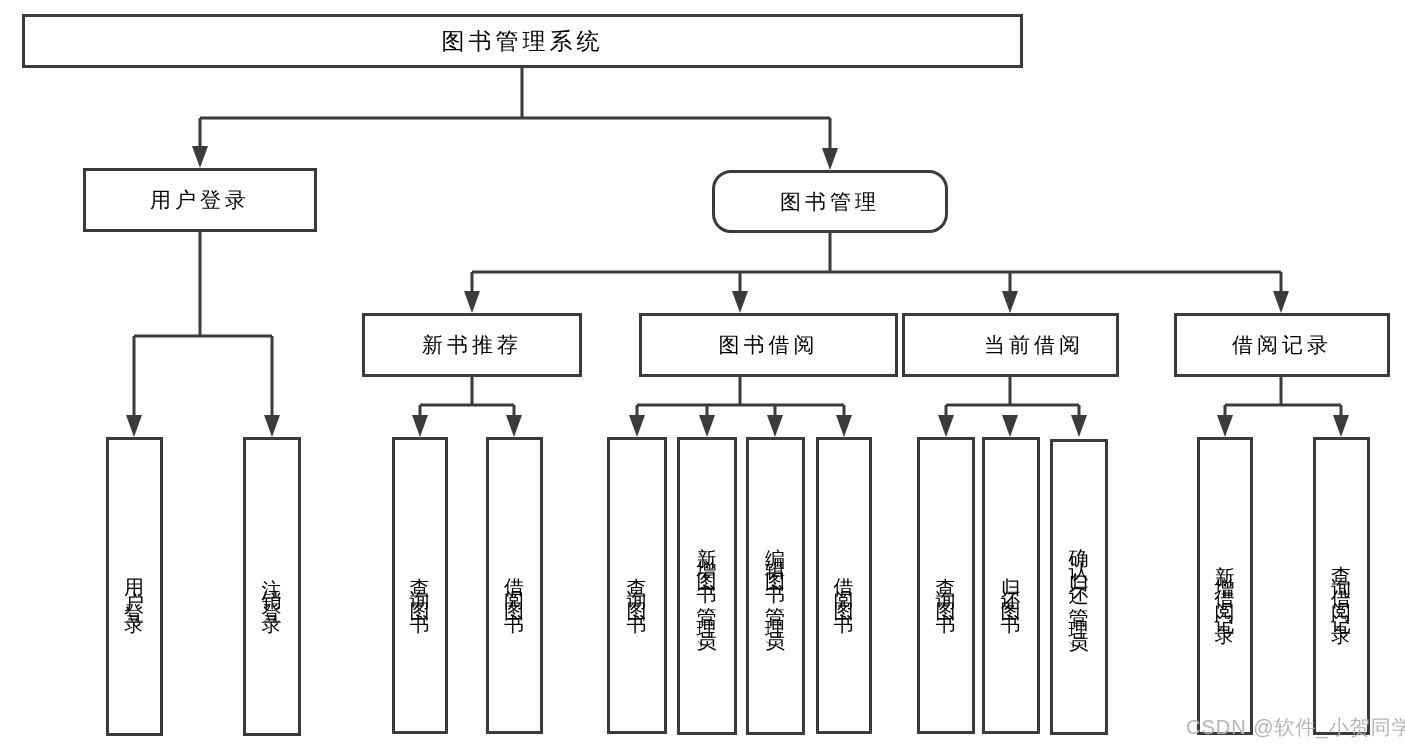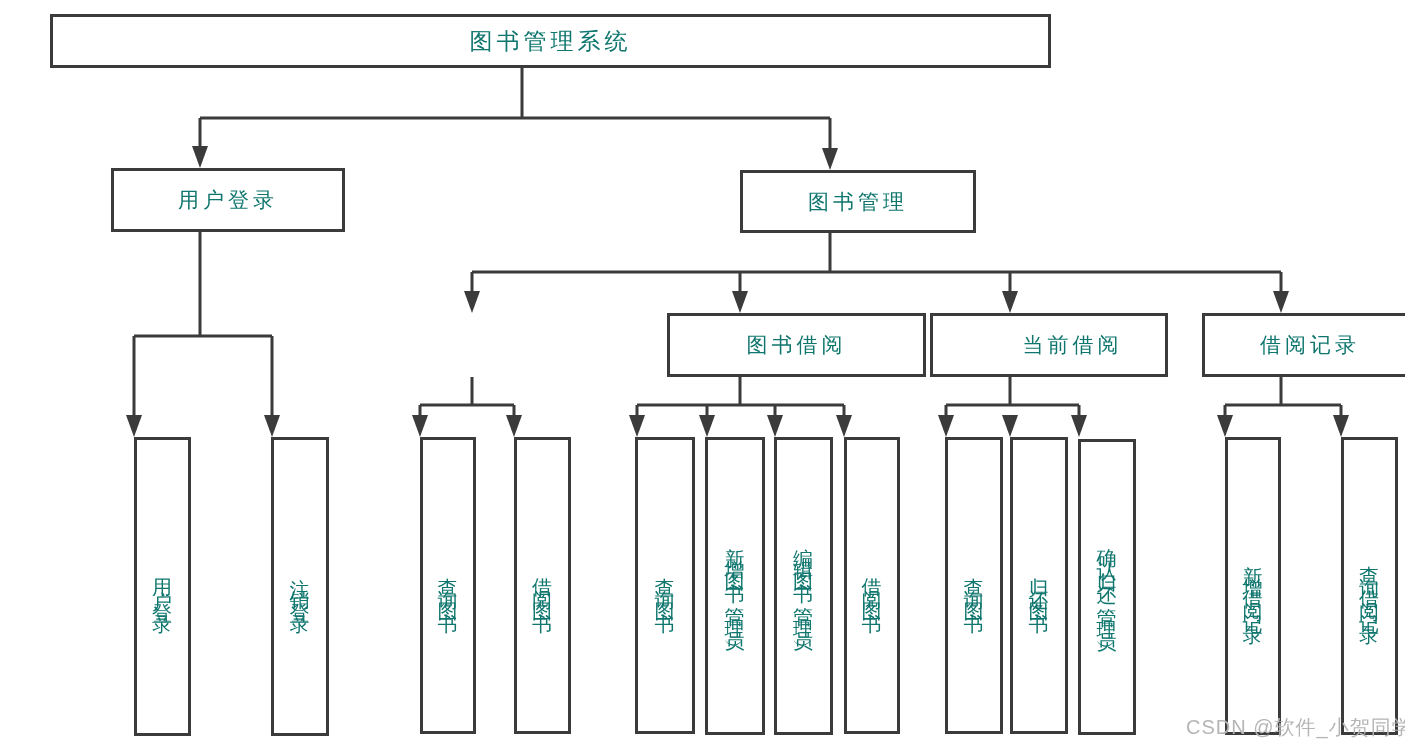--- a/index.html
+++ b/index.html
@@ -13,26 +13,25 @@
     width: 1405px;
     height: 747px;
     background: #ffffff;
     overflow: hidden;
   }
   .node {
     position: absolute;
     box-sizing: border-box;
     border: 3px solid #3b3b3b;
     background: #ffffff;
-    color: #0f766e;
+    color: #000000;
     display: flex;
     align-items: center;
     justify-content: center;
     text-align: center;
-    margin-left: 28px;
   }
   .root-node {
     font-size: 23px;
     letter-spacing: 4px;
     font-weight: 400;
   }
   .h-node {
     font-size: 21px;
     letter-spacing: 4px;
   }
@@ -106,24 +105,25 @@
     <polygon points="1071,415 1087,415 1079,437"></polygon>
 
     <path d="M1281,377 L1281,405 M1225,405 L1341,405 M1225,405 L1225,416 M1341,405 L1341,416"></path>
     <polygon points="1217,415 1233,415 1225,437"></polygon>
     <polygon points="1333,415 1349,415 1341,437"></polygon>
   </svg>
 
   <div class="node root-node" style="left:22px; top:14px; width:1001px; height:54px;">图书管理系统</div>
 
   <div class="node h-node" style="left:83px; top:168px; width:234px; height:64px;">用户登录</div>
-  <div class="node h-node" style="left:712px; top:170px; width:236px; height:63px;">图书管理</div>
+  <div class="node h-node" style="left:712px; top:170px; width:236px; height:63px;border-radius:19px;">图书管理</div>
 
+  <div class="node h-node" style="left:362px; top:313px; width:220px; height:64px;">新书推荐</div>
   <div class="node h-node" style="left:639px; top:313px; width:259px; height:64px;">图书借阅</div>
-  <div class="node h-node" style="left:902px; top:313px; width:238px; height:64px;padding-left:47px;">当前借阅</div>
+  <div class="node h-node" style="left:902px; top:313px; width:217px; height:64px;padding-left:47px;">当前借阅</div>
   <div class="node h-node" style="left:1174px; top:313px; width:216px; height:64px;">借阅记录</div>
 
   <div class="node v-node" style="left:106px; top:437px; width:57px; height:299px;">用户登录</div>
   <div class="node v-node" style="left:243px; top:437px; width:58px; height:299px;">注销登录</div>
 
   <div class="node v-node" style="left:392px; top:437px; width:56px; height:297px;">查询图书</div>
   <div class="node v-node" style="left:486px; top:437px; width:57px; height:297px;">借阅图书</div>
 
   <div class="node v-node" style="left:607px; top:437px; width:60px; height:297px;">查询图书</div>
   <div class="node v-node" style="left:677px; top:437px; width:60px; height:298px;">新增图书（管理员）</div>

